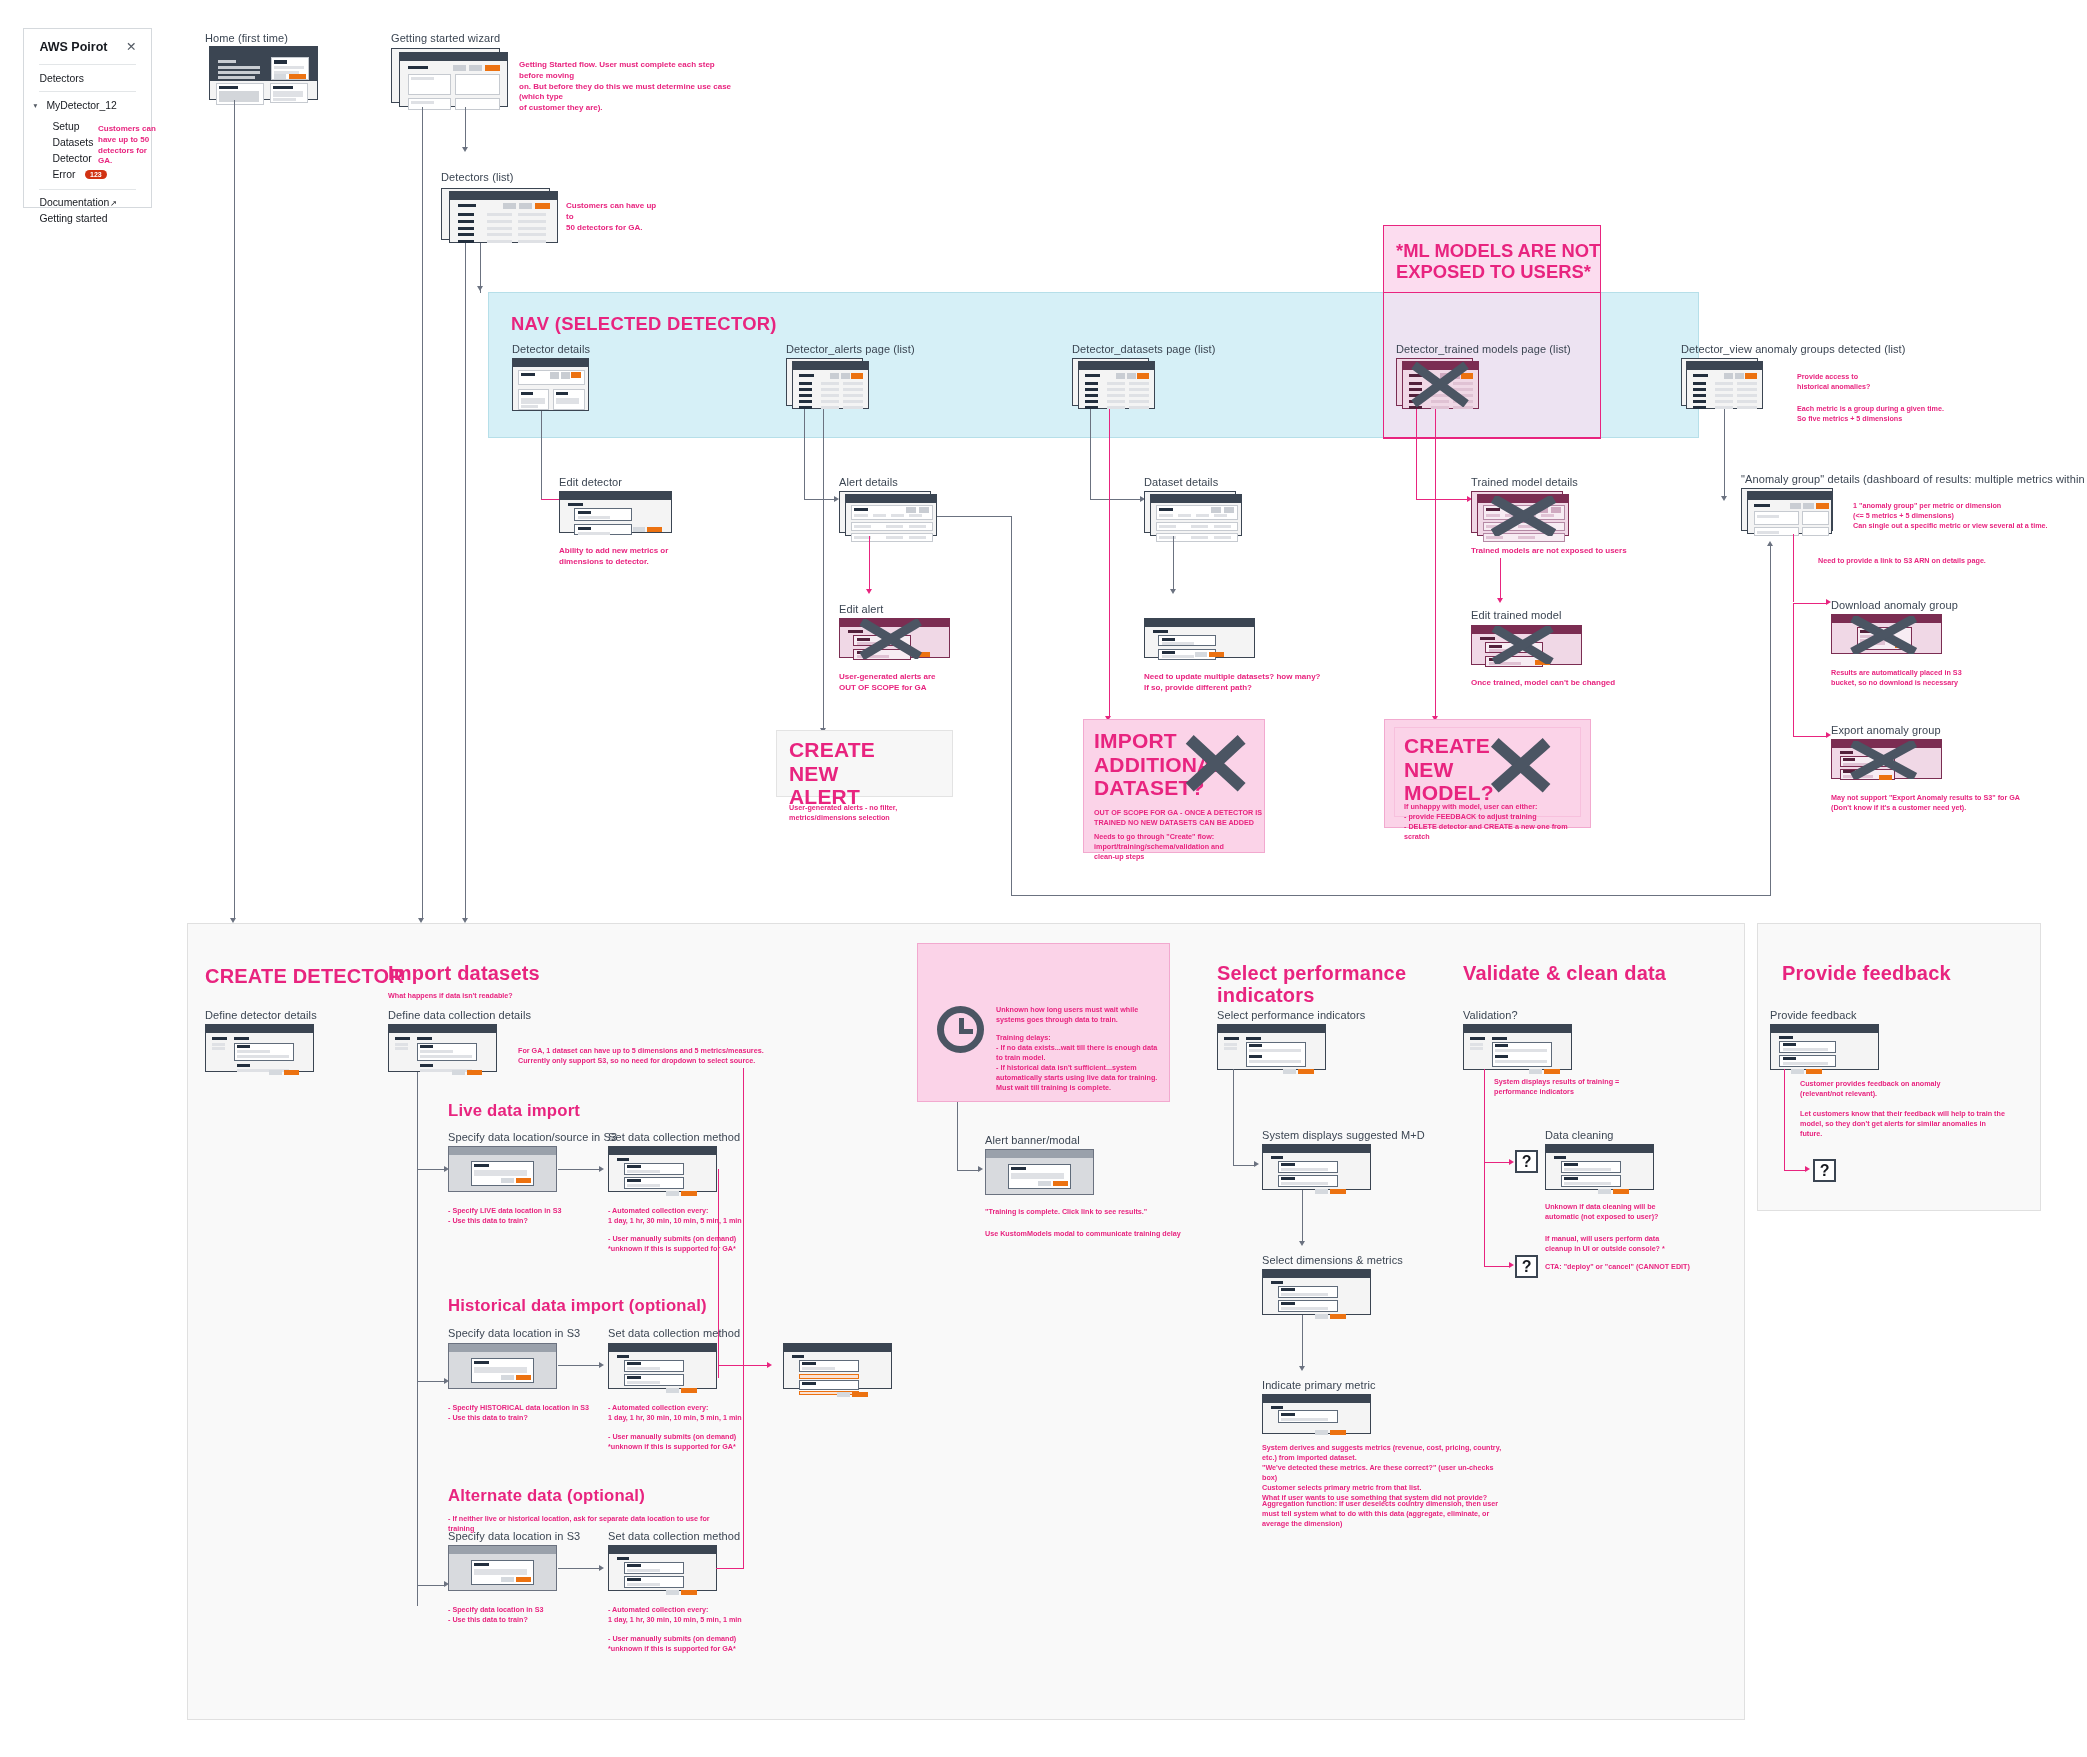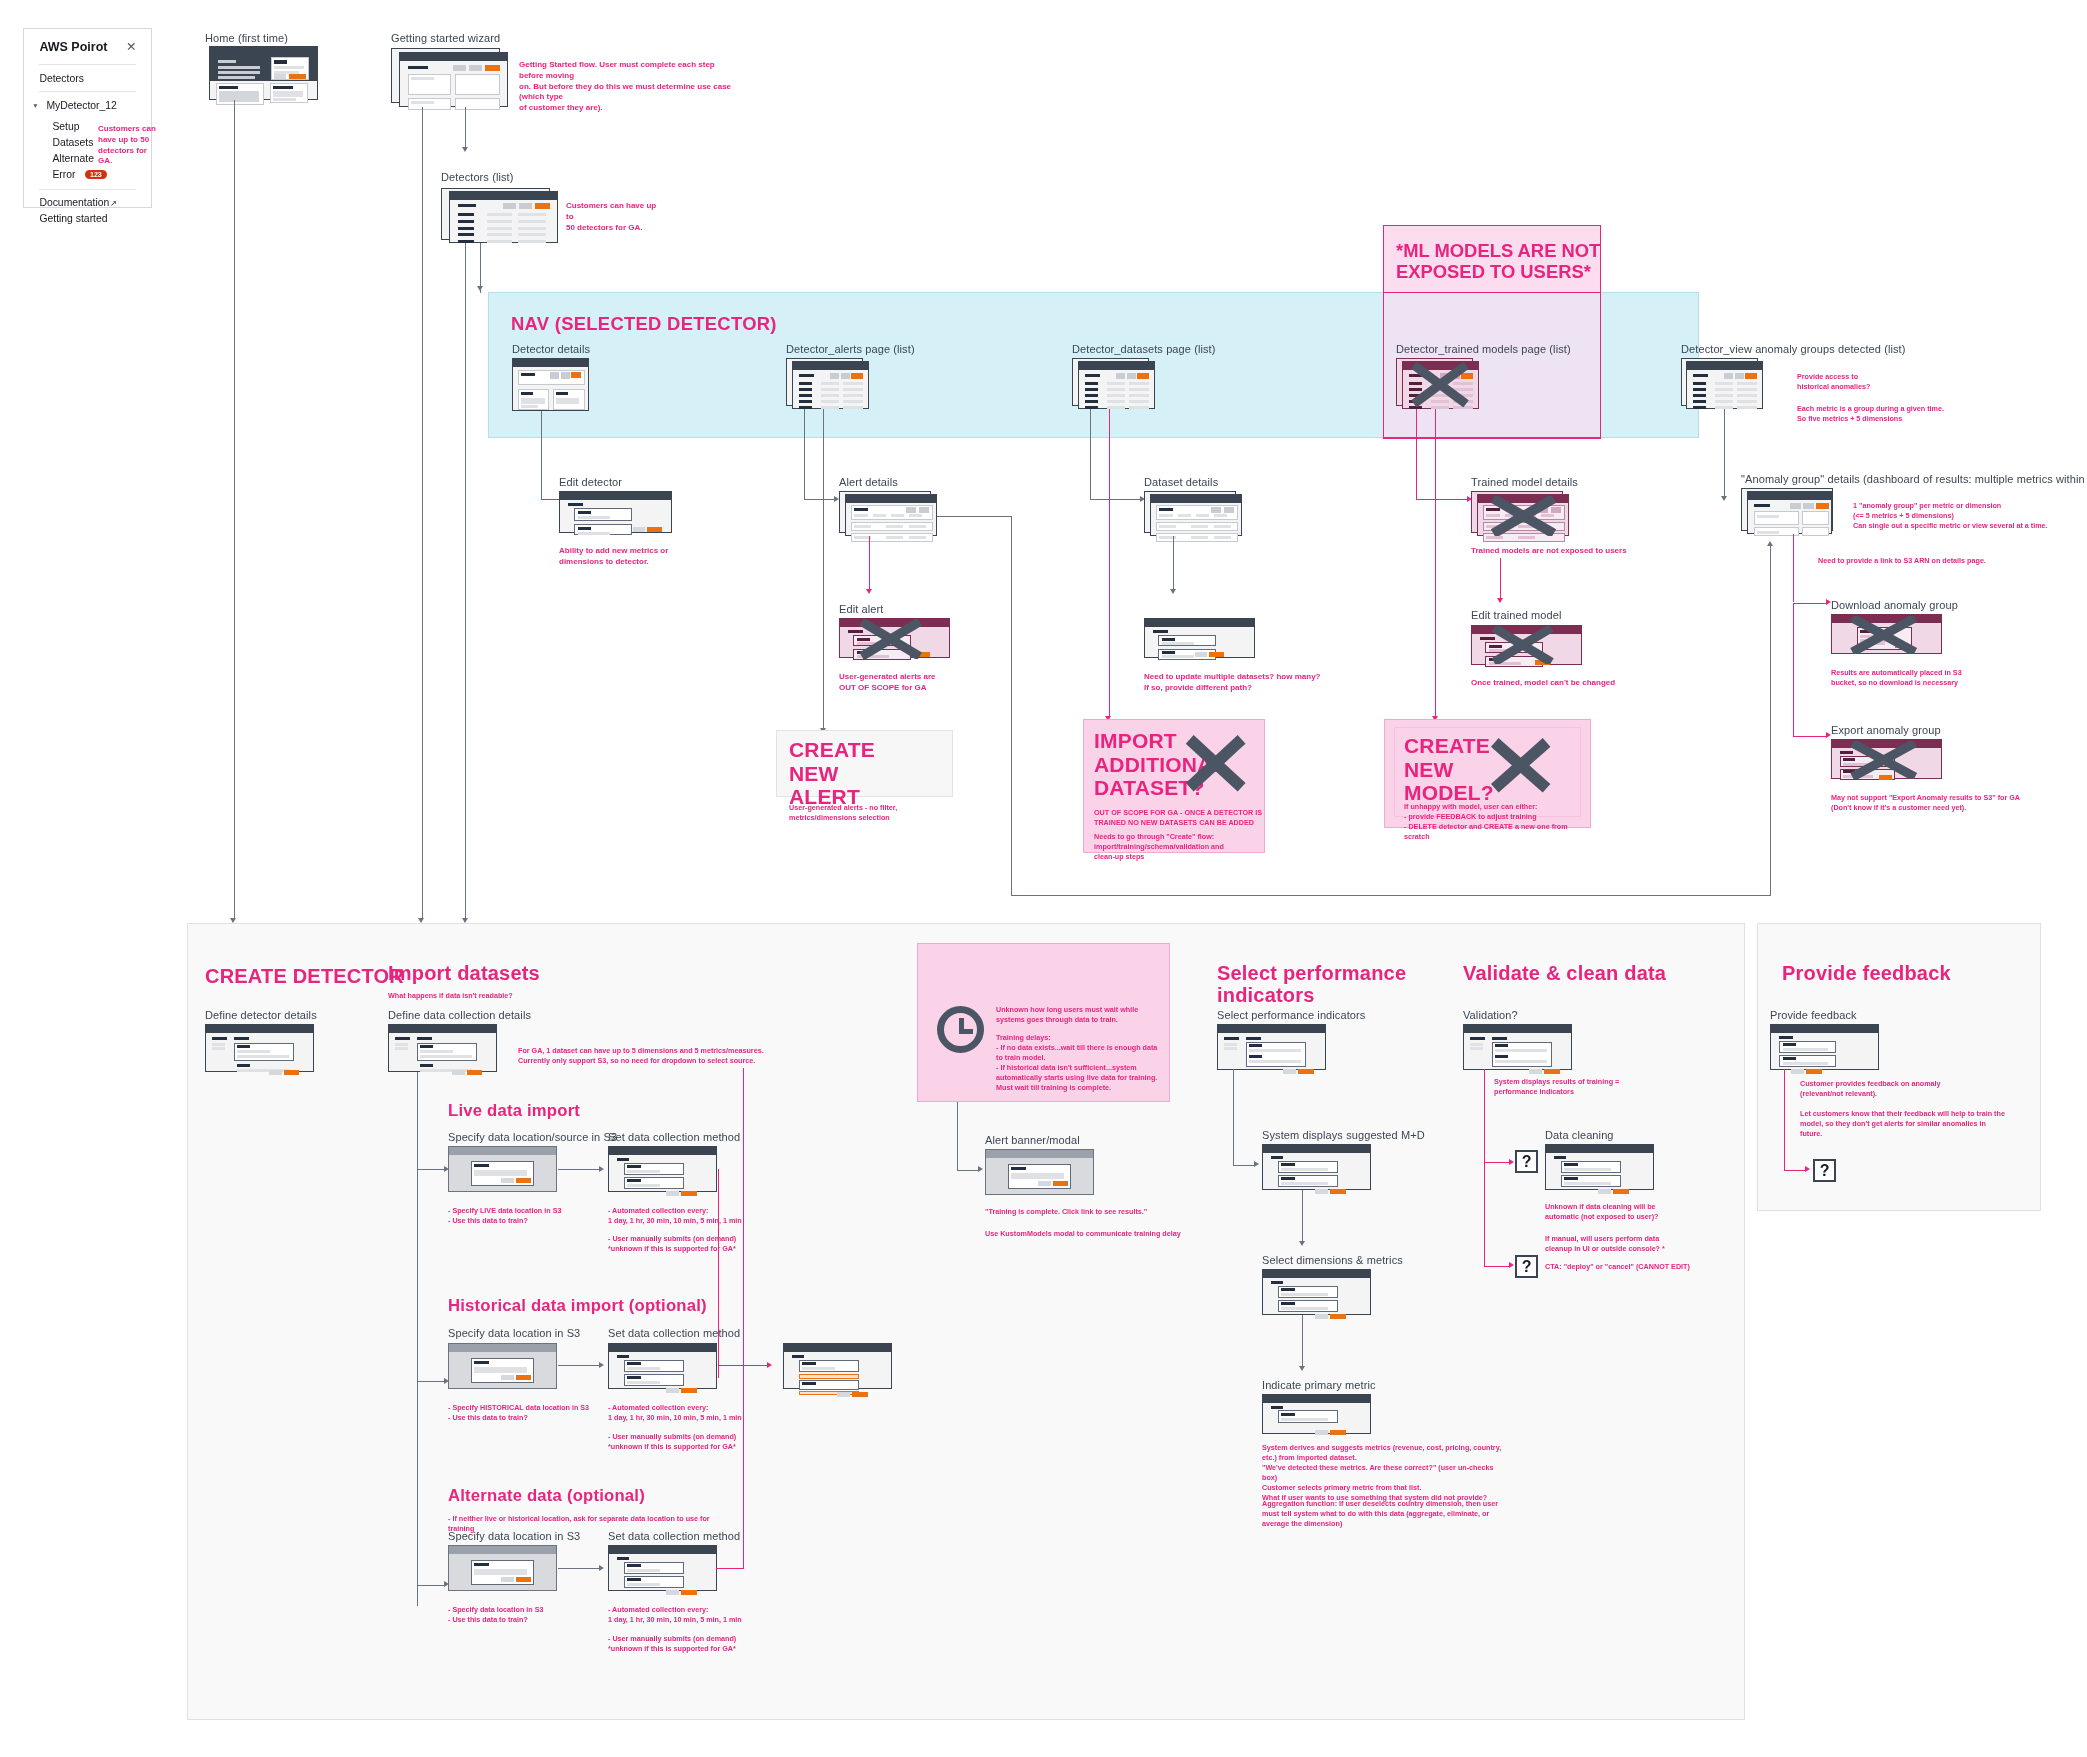--- a/index.html
+++ b/index.html
@@ -103,21 +103,21 @@
     </div>
     <hr>
     <div class="row">Detectors</div>
     <hr>
     <div class="row" style="padding-left:22px;">
       <span class="caret">▾</span>
       <span>MyDetector_12</span>
     </div>
     <div class="row ind" style="padding-top:2.5px;padding-bottom:2.5px;">Setup</div>
     <div class="row ind" style="padding-top:2.5px;padding-bottom:2.5px;">Datasets</div>
-    <div class="row ind" style="padding-top:2.5px;padding-bottom:2.5px;">Alternate</div>
+    <div class="row ind" style="padding-top:2.5px;padding-bottom:2.5px;">Detector</div>
     <div class="row ind" style="padding-top:2.5px;padding-bottom:2.5px;">
       <span>Error</span>
       <span class="badge">123</span>
     </div>
     <hr style="margin-top:6.7px;">
     <div class="row" style="padding-top:7.5px;padding-bottom:2.5px;">
       <span>Documentation</span><span class="extlink">↗</span>
     </div>
     <div class="row" style="padding-top:2.5px;">Getting started</div>
   </div>

